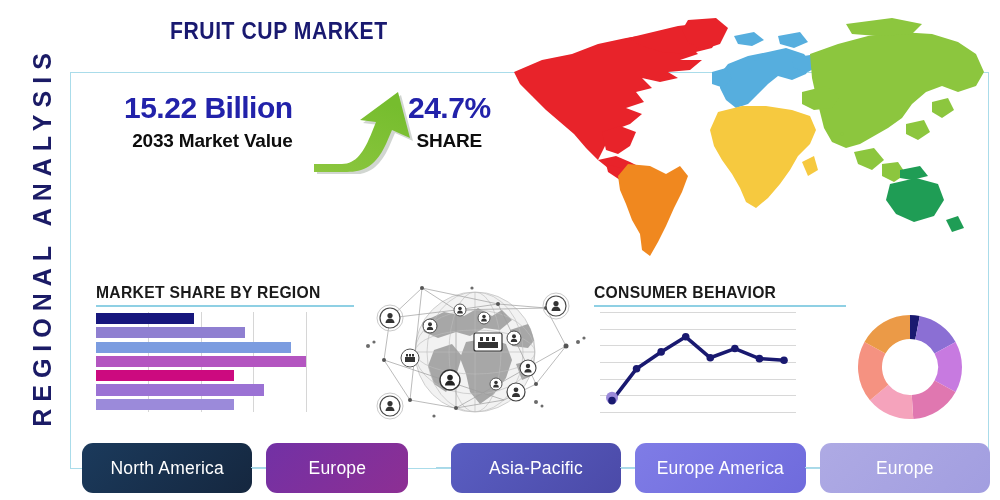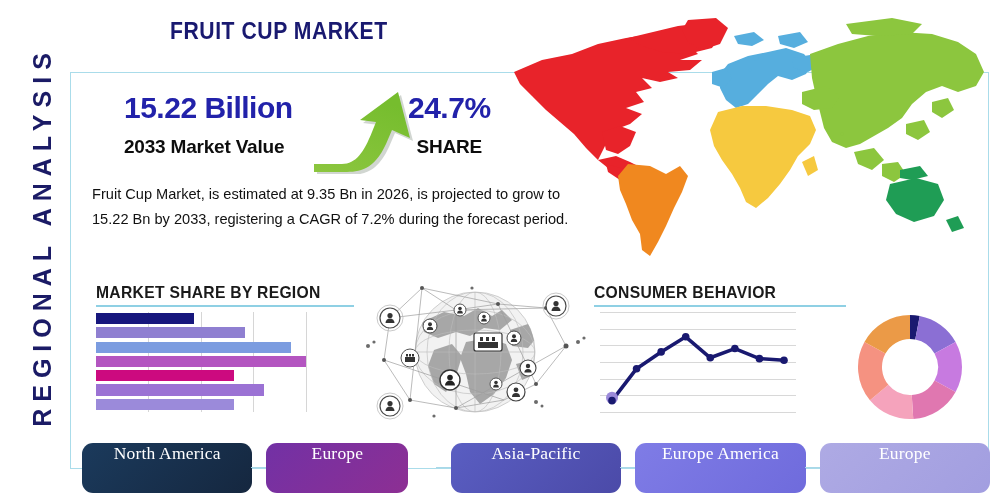--- a/index.html
+++ b/index.html
@@ -50,23 +50,23 @@
   }
 
   
   .stats { position: absolute; left: 98px; top: 92px; width: 420px; height: 80px; }
   .stat-value {
     font-size: 30px; font-weight: 700; color: #2222aa;
     letter-spacing: -0.5px; line-height: 1.05;
   }
   .stat-label {
     font-size: 19px; font-weight: 700; color: #0d0d0d;
-    letter-spacing: -0.2px; line-height: 1.15; margin-top: 12px;
-  }
-  .stat-left { position: absolute; left: 26px; top: 0; text-align: left; }
+    letter-spacing: -0.2px; line-height: 1.15; margin-top: 6px;
+  }
+  .stat-left { position: absolute; left: 26px; top: 0; text-align: right; }
   .stat-right { position: absolute; left: 310px; top: 0; text-align: center; }
 
   .arrow-wrap { position: absolute; left: 214px; top: -4px; width: 110px; height: 86px; }
 
   
   .desc {
     position: absolute; left: 92px; top: 182px;
     width: 496px;
     font-size: 14.6px; line-height: 25px;
     color: #111; font-family: "Liberation Sans", sans-serif;
@@ -100,23 +100,23 @@
   .line-grid-h { position: absolute; left: 0; right: 0; height: 1px; background: #d8d8d8; }
 
   
   .donut { position: absolute; left: 853px; top: 310px; width: 114px; height: 114px; }
 
   
   .tabs { position: absolute; left: 82px; top: 443px; width: 908px; height: 50px; }
   .tab {
     position: absolute; top: 0; height: 50px;
     border-radius: 11px;
-    display: flex; justify-content: center;
+    display: flex; align-items: center; justify-content: center;
     color: #ffffff; font-size: 17.5px;
-    font-family: Liberation Serif, serif;
+    font-family: Liberation Sans, sans-serif;
     letter-spacing: 0.2px;
     white-space: nowrap;
   }
   .tab-connector {
     position: absolute; top: 24px; height: 1.4px; background: #a9d8e8;
   }
 </style>
 </head>
 <body>
 
@@ -144,21 +144,20 @@
         <path d="M2,76 L30,76 C44,76 52,64 60,44 L64,34 L48,32 L86,4 L98,50 L80,42 L74,56 C62,82 48,84 32,84 L2,84 Z" fill="#9aa39a" opacity="0.45" transform="translate(3,3)"></path>
         <path d="M2,76 L30,76 C44,76 52,64 60,44 L64,34 L48,32 L86,4 L98,50 L80,42 L74,56 C62,82 48,84 32,84 L2,84 Z" fill="url(#arrGrad)"></path>
       </svg>
     </div>
     <div class="stat-right">
       <div class="stat-value">24.7%</div>
       <div class="stat-label">SHARE</div>
     </div>
   </div>
 
-  <div class="desc">Fruit Cup Market, is estimated at 9.35 Bn in 2026, is projected to grow to 15.22 Bn by 2033, registering a CAGR of 7.2% during the forecast period.</div>
 
   <div class="worldmap">
     <svg width="488" height="256" viewBox="0 0 488 256">
 
       <path fill="#e8232a" d="M12,58 L40,46 L70,40 L96,30 L124,24 L150,20 L174,16 L196,10 L214,14 L206,26 L188,32 L196,40 L178,46
         L200,46 L188,56 L166,58 L176,64 L158,68 L140,64 L150,74 L134,78 L142,88 L124,94 L140,100 L128,110 L112,116 L104,130
         L96,146 L84,134 L72,120 L58,108 L44,96 L30,82 L18,70 Z"></path>
       <path fill="#e8232a" d="M126,24 L176,12 L210,8 L220,18 L210,34 L186,40 L160,38 L140,32 Z"></path>
       <path fill="#e8232a" d="M100,118 L118,112 L134,118 L128,132 L116,140 L104,136 Z"></path>
       <path fill="#e8232a" d="M96,146 L114,142 L128,148 L140,154 L132,162 L118,160 L106,154 Z"></path>

